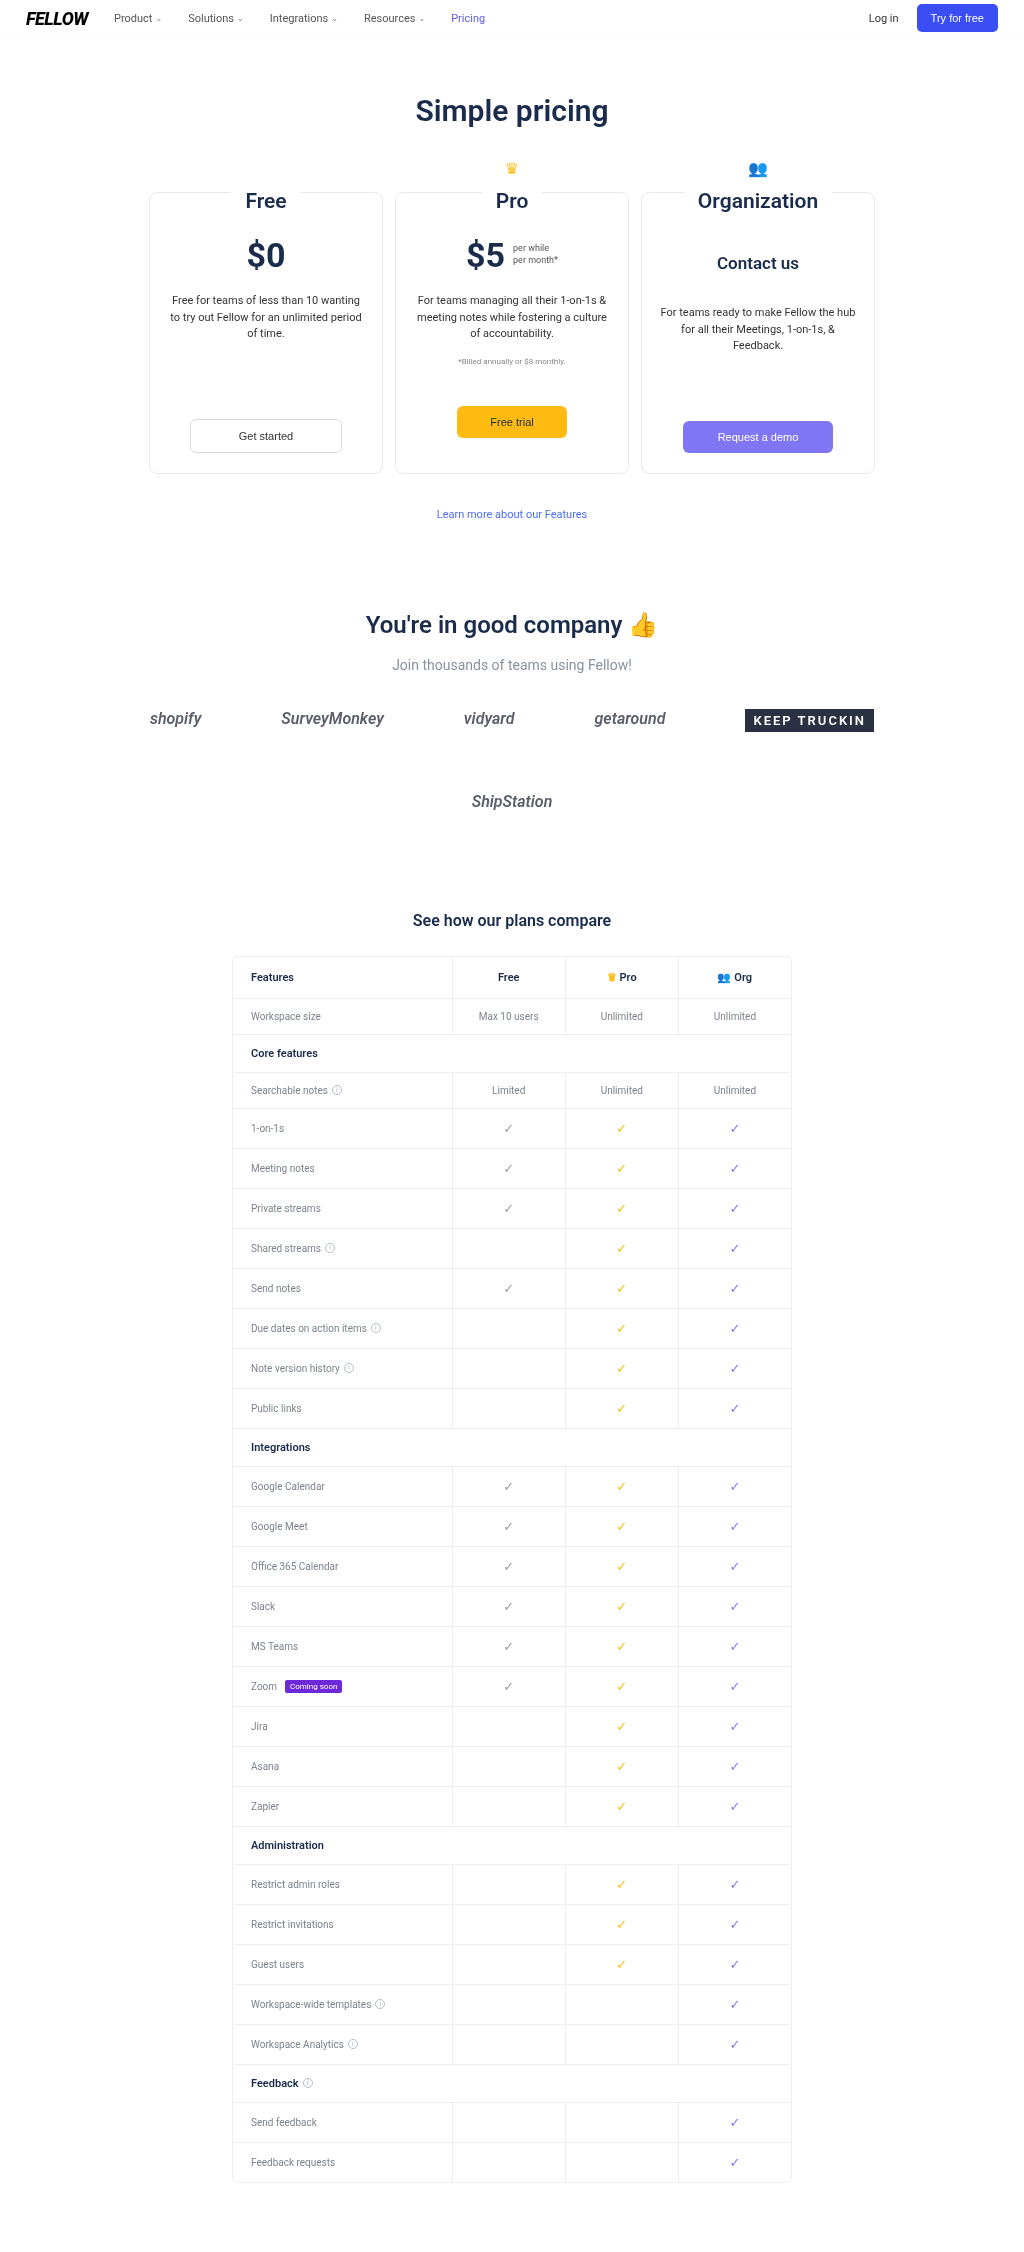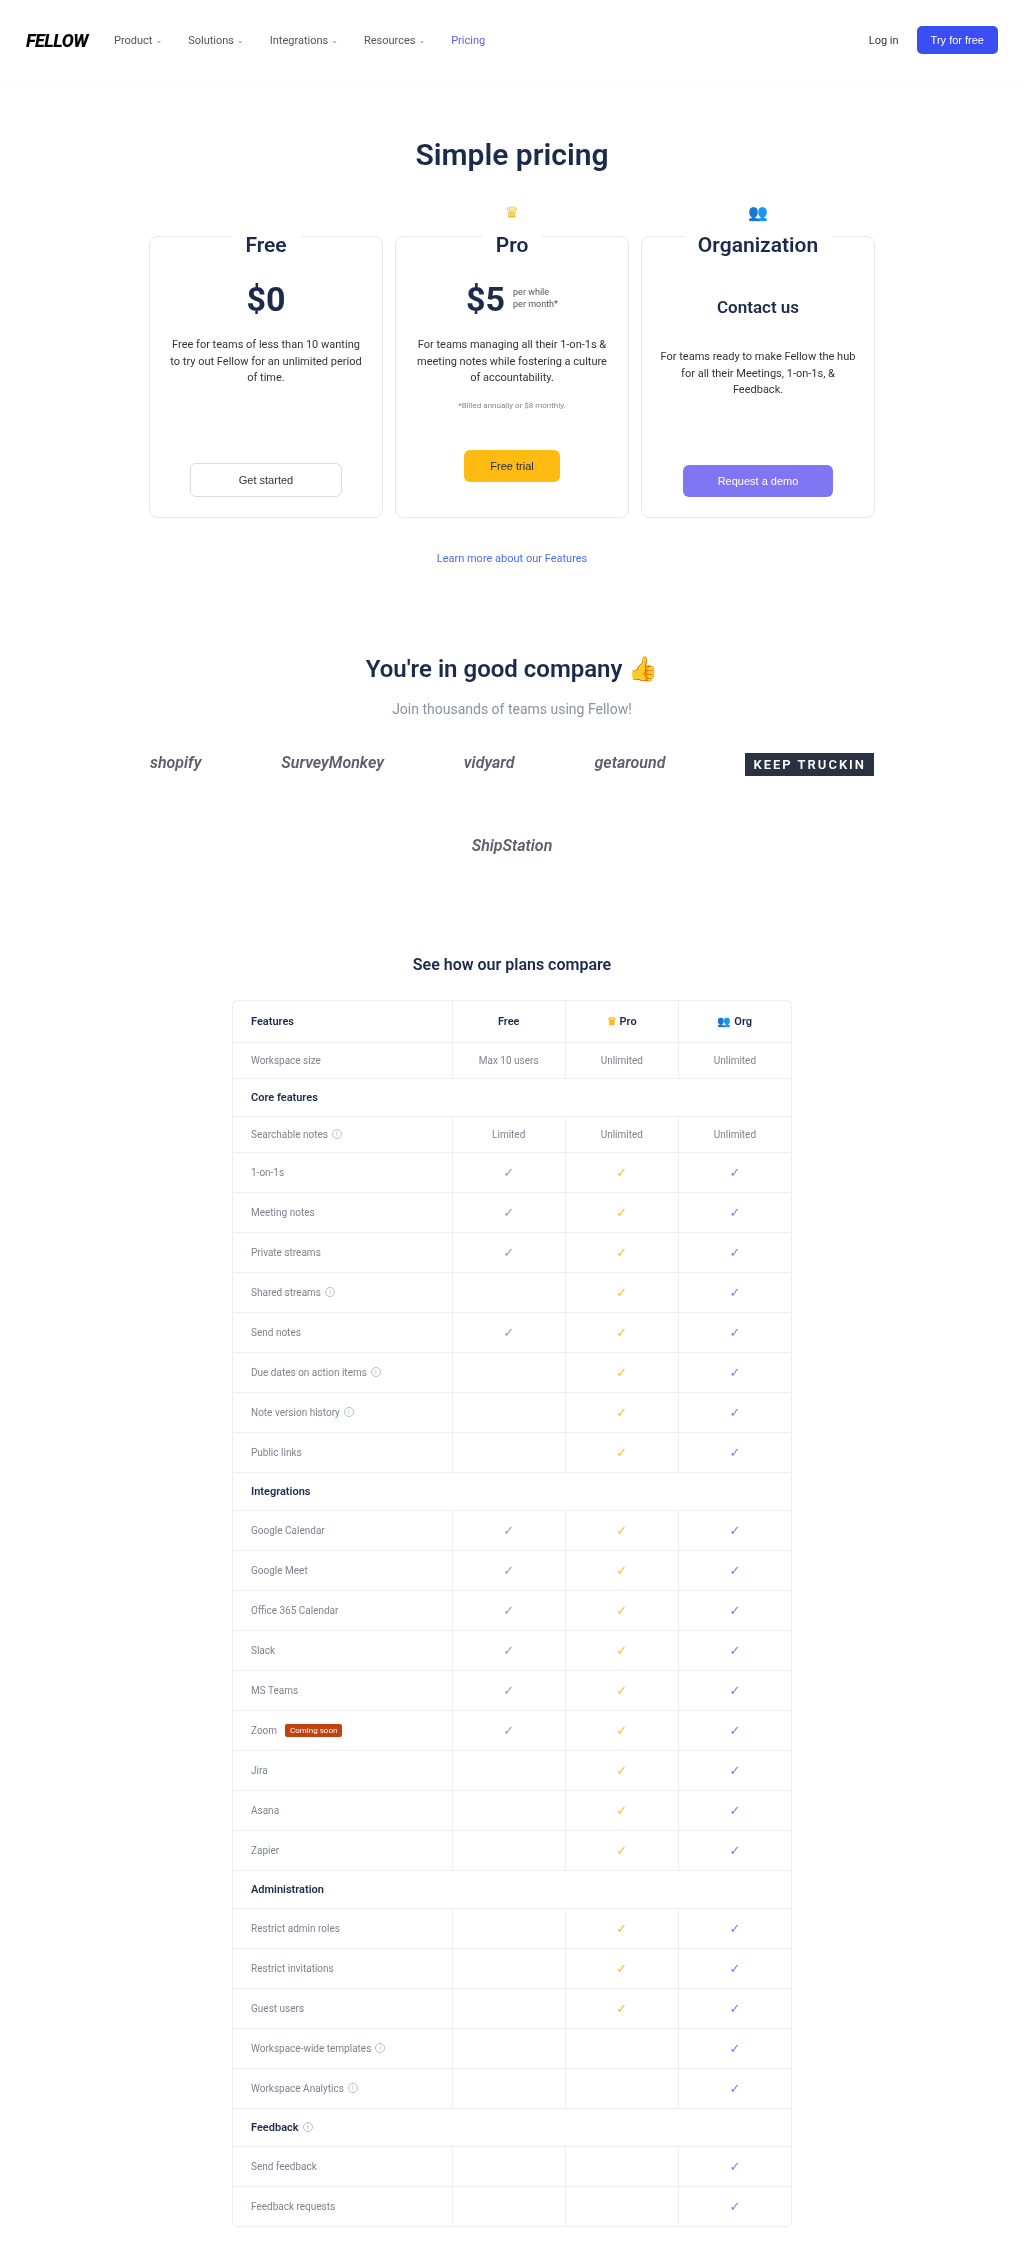--- a/index.html
+++ b/index.html
@@ -1,17 +1,17 @@
 <!DOCTYPE html>
 <html><head>
 <meta charset="utf-8">
 <style>
 *{margin:0;padding:0;box-sizing:border-box}
 body{font-family:-apple-system,BlinkMacSystemFont,"Segoe UI",Roboto,sans-serif;background:#fff;color:#1a2b4c;width:1024px}
-.nav{display:flex;align-items:center;justify-content:space-between;padding:26px 26px;border-bottom:1px solid rgba(0,0,0,.02)}
+.nav{display:flex;align-items:center;justify-content:space-between;padding:4px 26px;border-bottom:1px solid rgba(0,0,0,.02)}
 .nav-left{display:flex;align-items:center;gap:26px}
 .logo{font-weight:800;font-size:18px;letter-spacing:-.5px;color:#000;font-style:italic}
 .nav-links{display:flex;gap:26px;align-items:center}
 .nav-link{font-size:11px;color:#555;cursor:pointer;display:flex;align-items:center;gap:3px}
 .nav-link.active{color:#5b5ef4}
 .nav-right{display:flex;align-items:center;gap:18px}
 .login{font-size:11px;color:#333;cursor:pointer}
 .try-btn{background:#3b4ef4;color:#fff;font-size:11px;padding:8px 14px;border-radius:5px;cursor:pointer;border:none}
 .chev{font-size:8px;color:#888}
 h1.simple{text-align:center;font-size:30px;font-weight:600;color:#1a2b4c;margin:56px 0 46px}
@@ -19,21 +19,21 @@
 .card{width:234px;border:1px solid #e6e8eb;border-radius:8px;padding:0 18px 20px;text-align:center;position:relative;margin-top:18px}
 .card-badge{position:absolute;top:-34px;left:0;right:0;font-size:16px}
 .card h2{font-size:21px;font-weight:600;color:#1a2b4c;margin:-12px 0 22px;background:#fff;display:inline-block;padding:0 14px}
 .card .price-row{display:flex;align-items:center;justify-content:center;gap:8px;margin-bottom:18px}
 .card .price{font-size:34px;font-weight:700;color:#1a2b4c}
 .card .price-meta{text-align:left;font-size:9px;color:#555;line-height:1.3}
 .card .desc{font-size:11px;color:#333;line-height:1.5;margin-bottom:14px}
 .card .note{font-size:8px;color:#888;margin-bottom:32px}
 .card-btn{display:inline-block;padding:10px 26px;border-radius:6px;font-size:11px;cursor:pointer;border:none;margin-top:8px}
 .btn-outline{background:#fff;border:1px solid #d8dbe0;color:#333;width:152px}
-.btn-yellow{background:#ffbb11;color:#1a2b4c;width:96px;font-weight:500}
+.btn-yellow{background:#ffbb11;color:#1a2b4c;width:110px;font-weight:500}
 .btn-purple{background:#8076f4;color:#fff;width:150px}
 .card.contact .contact-title{font-size:17px;font-weight:600;margin:18px 0 32px}
 .learn-link{text-align:center;font-size:11px;color:#4a6ef5;margin:34px 0 90px;cursor:pointer}
 .good-company{text-align:center}
 .good-company h2{font-size:24px;font-weight:600;color:#1a2b4c;margin-bottom:18px}
 .good-company .sub{font-size:14px;color:#8892a0;margin-bottom:36px}
 .logos{display:flex;flex-wrap:wrap;justify-content:center;gap:60px 80px;padding:0 120px;margin-bottom:100px}
 .logo-item{font-size:16px;font-weight:600;color:#5a5f6a;font-style:italic}
 .logo-item.kt{background:#2a3142;color:#fff;padding:4px 8px;font-style:normal;font-size:13px;letter-spacing:2px}
 .compare-title{text-align:center;font-size:16px;font-weight:600;color:#1a2b4c;margin-bottom:26px}
@@ -43,21 +43,21 @@
 .col-plan{flex:1;padding:14px 8px;text-align:center;border-right:1px solid #eceef1}
 .col-plan:last-child{border-right:none}
 .row{display:flex;font-size:10px;color:#7b838f;border-top:1px solid #eceef1}
 .row .col-feature{padding:12px 18px;display:flex;align-items:center;gap:4px}
 .row .col-plan{padding:12px 8px;display:flex;align-items:center;justify-content:center}
 .section-row{border-top:1px solid #eceef1;padding:12px 18px;font-size:11px;font-weight:600;color:#1a2b4c;display:flex;align-items:center;gap:4px}
 .check-gray{color:#9aa0aa;font-size:13px}
 .check-yellow{color:#ffbb11;font-size:13px}
 .check-purple{color:#8076f4;font-size:13px}
 .info-icon{display:inline-flex;width:10px;height:10px;border:1px solid #b8bec8;border-radius:50%;font-size:7px;color:#b8bec8;align-items:center;justify-content:center;font-style:normal}
-.badge-soon{background:#c2410c;color:#fff;font-size:8px;padding:2px 5px;border-radius:2px;margin-left:4px}
+.badge-soon{background:#6d28d9;color:#fff;font-size:8px;padding:2px 5px;border-radius:2px;margin-left:4px}
 .crown{color:#ffbb11}
 .people{color:#8076f4}
 </style>
 </head>
 <body>
 
 <div class="nav">
   <div class="nav-left">
     <div class="logo">FELLOW</div>
     <div class="nav-links">

